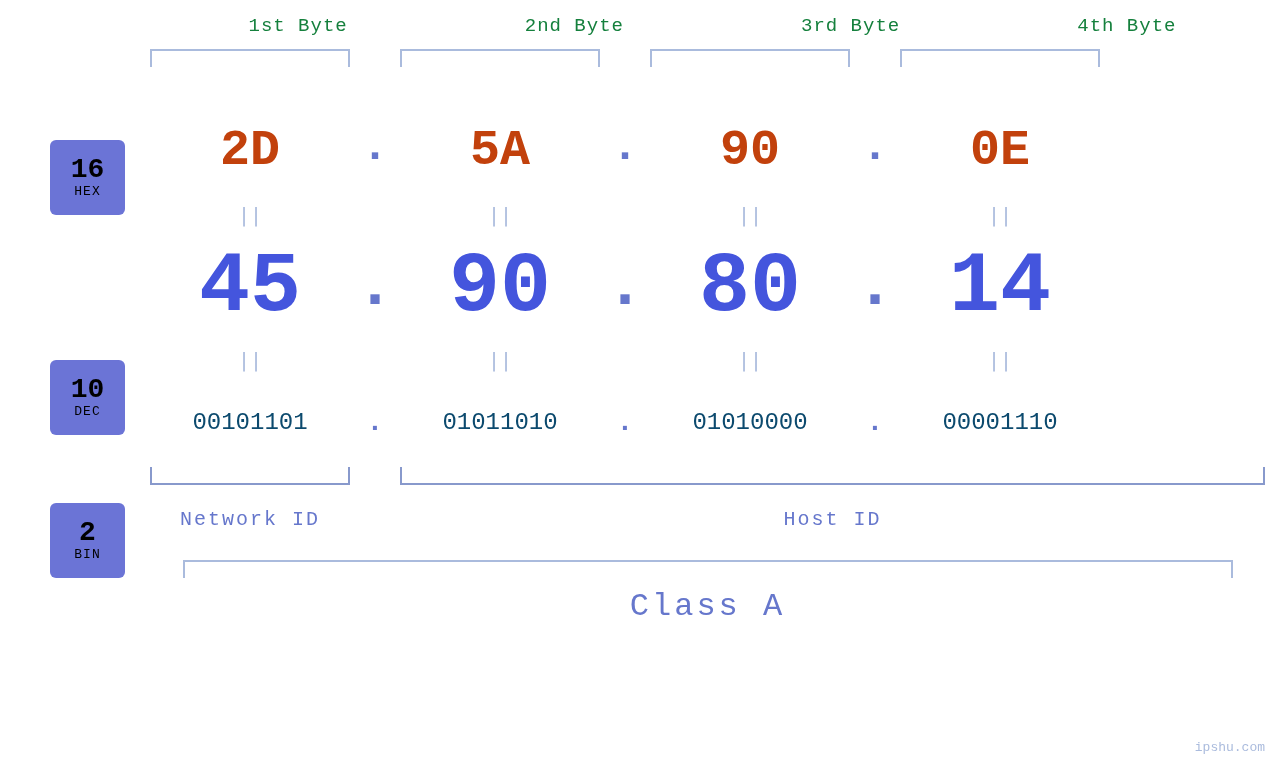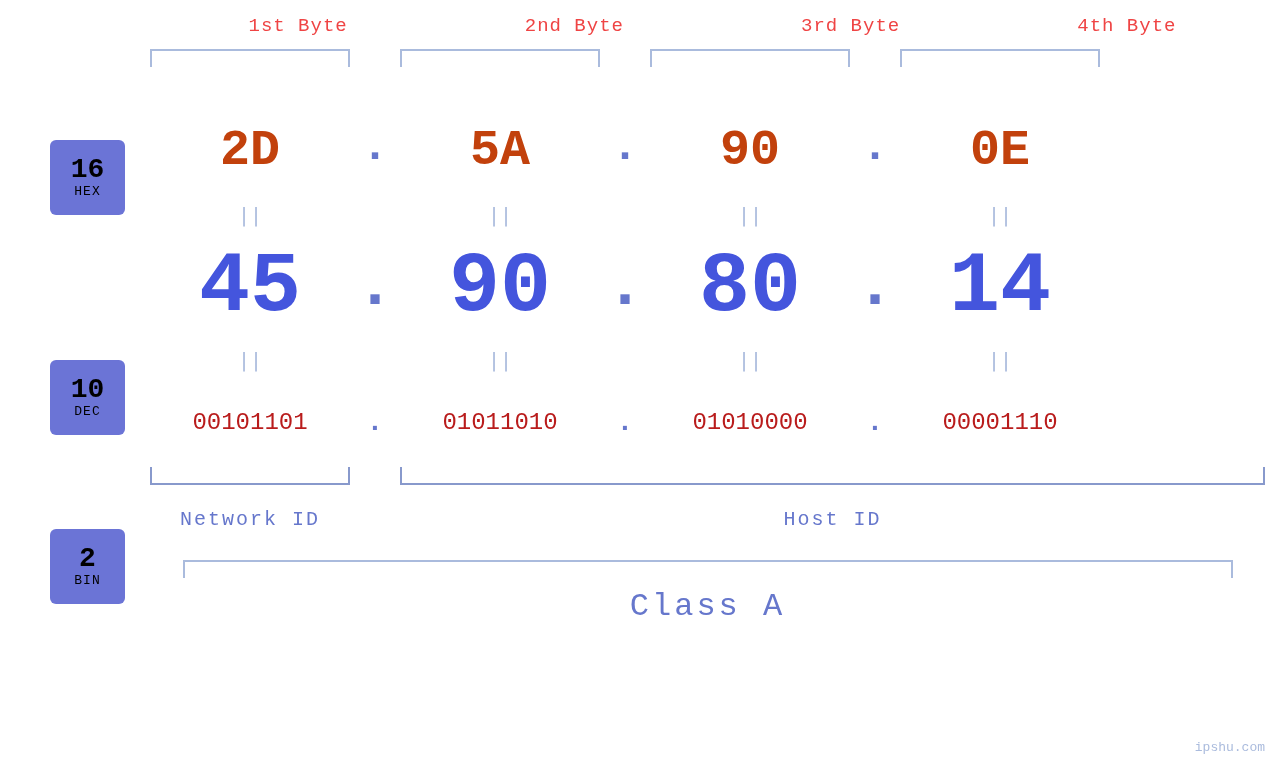--- a/index.html
+++ b/index.html
@@ -56,21 +56,21 @@
       display: flex;
       flex-direction: column;
       align-items: center;
     }
 
     .badges-column .base-badge:nth-child(1) {
       margin-bottom: 145px;
     }
 
     .badges-column .base-badge:nth-child(2) {
-      margin-bottom: 94px;
+      margin-bottom: 68px;
     }
 
     
     .layout {
       display: flex;
       flex-direction: column;
       width: 1285px;
       height: 767px;
       position: relative;
     }
@@ -83,21 +83,21 @@
     }
 
     .header-row {
       display: flex;
       justify-content: space-around;
       padding: 15px 20px 0 20px;
       margin-left: 10px;
     }
 
     .byte-col-header {
-      color: #ef4444;
+      color: #15803d;
       font-size: 19px;
       width: 220px;
       text-align: center;
       font-family: 'Courier New', Courier, monospace;
       letter-spacing: 1px;
     }
 
     .data-row {
       display: flex;
       align-items: center;
@@ -130,21 +130,21 @@
       justify-content: center;
     }
 
     .cell-value {
       text-align: center;
       font-family: 'Courier New', Courier, monospace;
     }
 
     .hex-cell { font-size: 50px; color: #c2410c; font-weight: bold; width: 200px; margin-top: 6px; }
     .dec-cell { font-size: 85px; color: #4455dd; font-weight: bold; width: 200px; }
-    .bin-cell { font-size: 24px; color: #b91c1c; width: 200px; }
+    .bin-cell { font-size: 24px; color: #0c4a6e; width: 200px; }
 
     .sep { color: #6677cc; font-weight: bold; width: 50px; text-align: center; }
     .sep.hex-sep { font-size: 45px; }
     .sep.dec-sep { font-size: 65px; }
     .sep.bin-sep { font-size: 28px; }
 
     .eq-sym { color: #aabbdd; font-size: 20px; width: 200px; text-align: center; font-family: monospace; }
     .eq-sp { width: 50px; }
 
     

